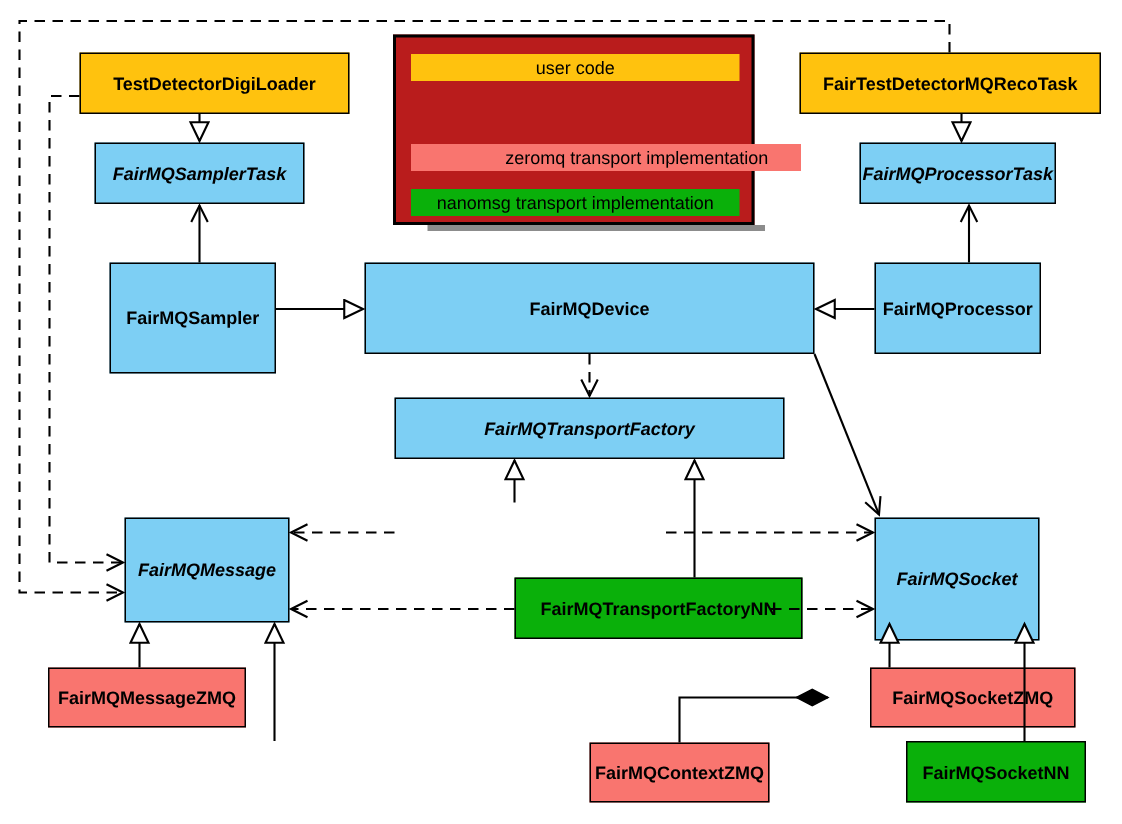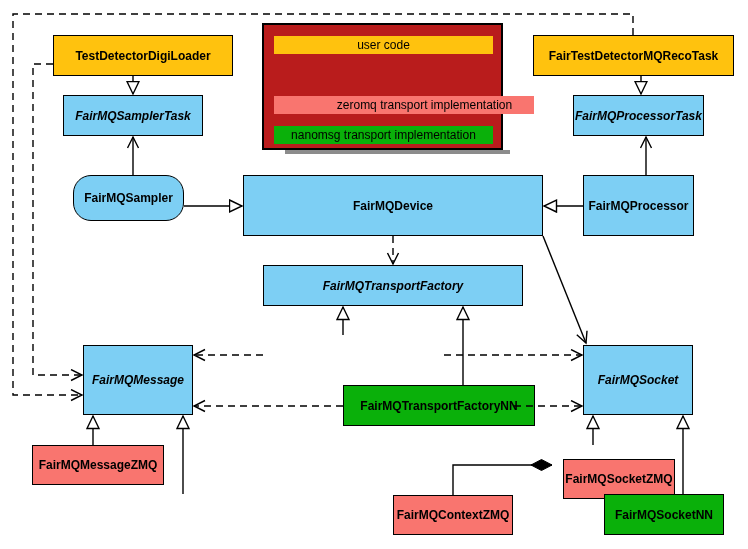--- a/index.html
+++ b/index.html
@@ -30,31 +30,31 @@
   <div id="legend-shadow"></div>
 
   <div id="legend">
     <div class="legend-bar c-user" style="top:11px;">user code</div>
     <div class="legend-bar c-zmq" style="top:71px;padding-left:41px;">zeromq transport implementation</div>
     <div class="legend-bar c-nn" style="top:101px;">nanomsg transport implementation</div>
   </div>
 
   <div class="node c-user" style="left:53px;top:35px;width:180px;height:41px;">TestDetectorDigiLoader</div>
   <div class="node c-fw abstract" style="left:63px;top:95px;width:140px;height:41px;">FairMQSamplerTask</div>
-  <div class="node c-fw" style="left:73px;top:175px;width:111px;height:46px;border-radius:18px;">FairMQSampler</div>
+  <div class="node c-fw" style="left:73px;top:175px;width:111px;height:74px;">FairMQSampler</div>
   <div class="node c-fw" style="left:243px;top:175px;width:300px;height:61px;">FairMQDevice</div>
   <div class="node c-user" style="left:533px;top:35px;width:201px;height:41px;">FairTestDetectorMQRecoTask</div>
   <div class="node c-fw abstract" style="left:573px;top:95px;width:131px;height:41px;">FairMQProcessorTask</div>
   <div class="node c-fw" style="left:583px;top:175px;width:111px;height:61px;">FairMQProcessor</div>
   <div class="node c-fw abstract" style="left:263px;top:265px;width:260px;height:41px;">FairMQTransportFactory</div>
   <div class="node c-nn" style="left:343px;top:385px;width:192px;height:41px;">FairMQTransportFactoryNN</div>
   <div class="node c-fw abstract" style="left:83px;top:345px;width:110px;height:70px;">FairMQMessage</div>
-  <div class="node c-fw abstract" style="left:583px;top:345px;width:110px;height:70px;text-align:center;">FairMQSocket</div>
+  <div class="node c-fw abstract" style="left:583px;top:345px;width:110px;height:82px;text-align:center;">FairMQSocket</div>
   <div class="node c-zmq" style="left:32px;top:445px;width:132px;height:40px;">FairMQMessageZMQ</div>
-  <div class="node c-zmq" style="left:563px;top:445px;width:112px;height:40px;margin-top:14px;">FairMQSocketZMQ</div>
+  <div class="node c-zmq" style="left:580px;top:445px;width:137px;height:40px;">FairMQSocketZMQ</div>
   <div class="node c-nn" style="left:604px;top:494px;width:120px;height:41px;">FairMQSocketNN</div>
   <div class="node c-zmq" style="left:393px;top:495px;width:120px;height:40px;">FairMQContextZMQ</div>
 
   <svg id="edges" width="748" height="549" viewBox="0 0 748 549">
     <defs>
       <marker id="tri" markerUnits="userSpaceOnUse" markerWidth="16" markerHeight="16" refX="13.5" refY="7" orient="auto">
         <path d="M1,1 L13.5,7 L1,13 Z" fill="#fff" stroke="#000" stroke-width="1.4"></path>
       </marker>
       <marker id="open" markerUnits="userSpaceOnUse" markerWidth="14" markerHeight="14" refX="12" refY="6.5" orient="auto">
         <path d="M1,1 L12,6.5 L1,12" fill="none" stroke="#000" stroke-width="1.4"></path>

